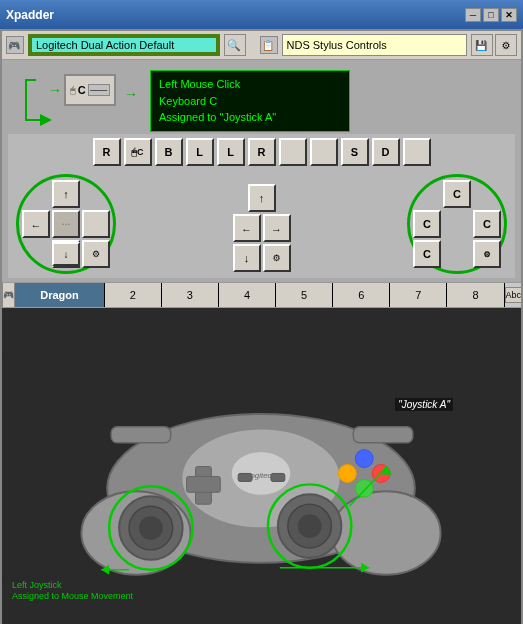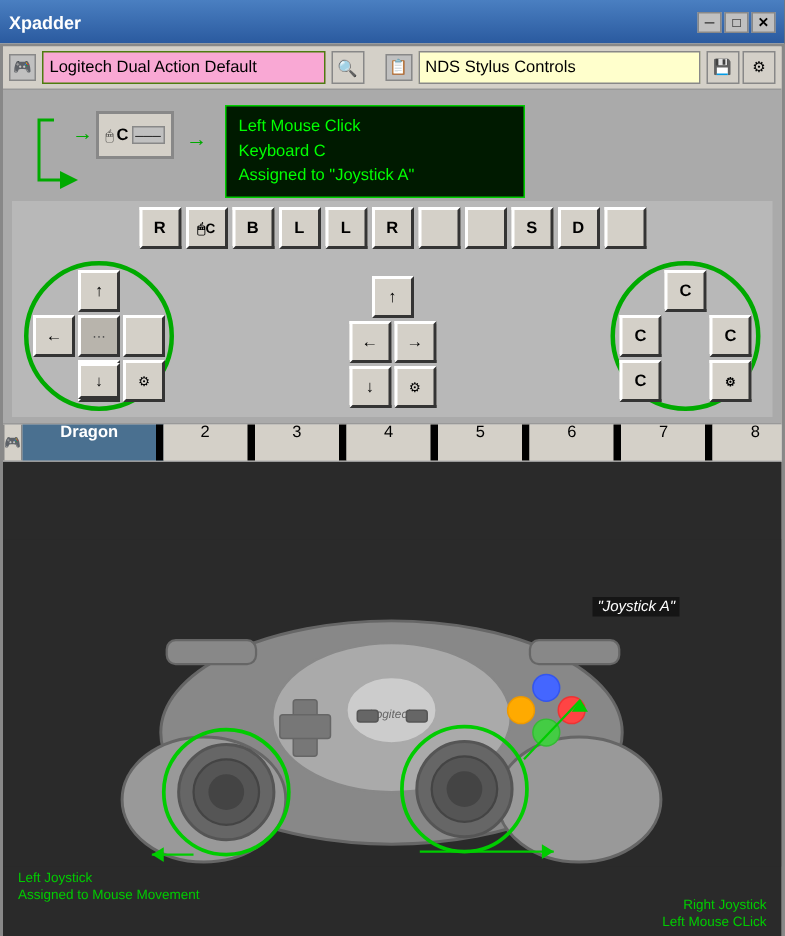--- a/index.html
+++ b/index.html
@@ -65,22 +65,22 @@
       background: #c0c0c0;
       border: 1px solid #888;
       display: flex;
       align-items: center;
       justify-content: center;
       font-size: 10px;
     }
     .profile-dropdown {
       flex: 1;
       height: 22px;
-      background: #f9a8d4;
-      border: 1px solid #4d7c0f;
+      background: #5eead4;
+      border: 4px solid #4d7c0f;
       display: flex;
       align-items: center;
       padding: 0 4px;
       font-size: 11px;
     }
     .search-icon-btn {
       width: 22px;
       height: 22px;
       background: #d4d0c8;
       border: 1px solid #888;
@@ -287,21 +287,22 @@
       display: flex;
       align-items: center;
       justify-content: center;
       font-size: 9px;
       cursor: pointer;
     }
     .tab {
       height: 26px;
       padding: 0 25px;
       display: flex;
-      border-right: 5px solid #000000;
+      align-items: center;
+      border-right: 1px solid #000000;
       font-size: 11px;
       cursor: pointer;
       background: #d4d0c8;
     }
     .tab.active {
       background: #4a7090;
       color: white;
       font-weight: bold;
     }
     .tab-right-btn {
@@ -534,20 +535,16 @@
     
     <div style="position:absolute; top:90px; right:68px; color:white; font-size:10px; font-style:italic; background:rgba(0,0,0,0.5); padding:1px 3px;">"Joystick A"</div>
 
     
     <div style="position:absolute; bottom:26px; left:10px; color:#00cc00; font-size:9px; line-height:1.3; text-align:left;">
       <div>Left Joystick</div>
       <div>Assigned to Mouse Movement</div>
     </div>
 
     
-    <div style="position:absolute; bottom:8px; right:10px; color:#00cc00; font-size:9px; line-height:1.3; text-align:right;">
-      <div>Right Joystick</div>
-      <div>Left Mouse CLick</div>
-    </div>
 
   </div>
 
 </div>
 
 </body></html>

